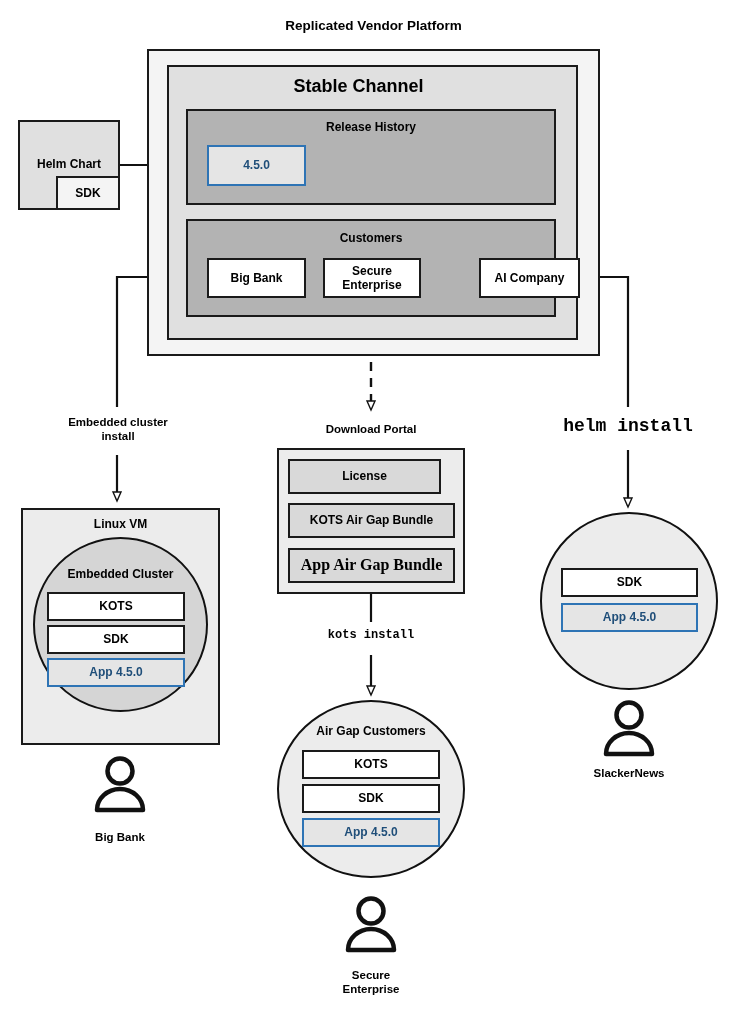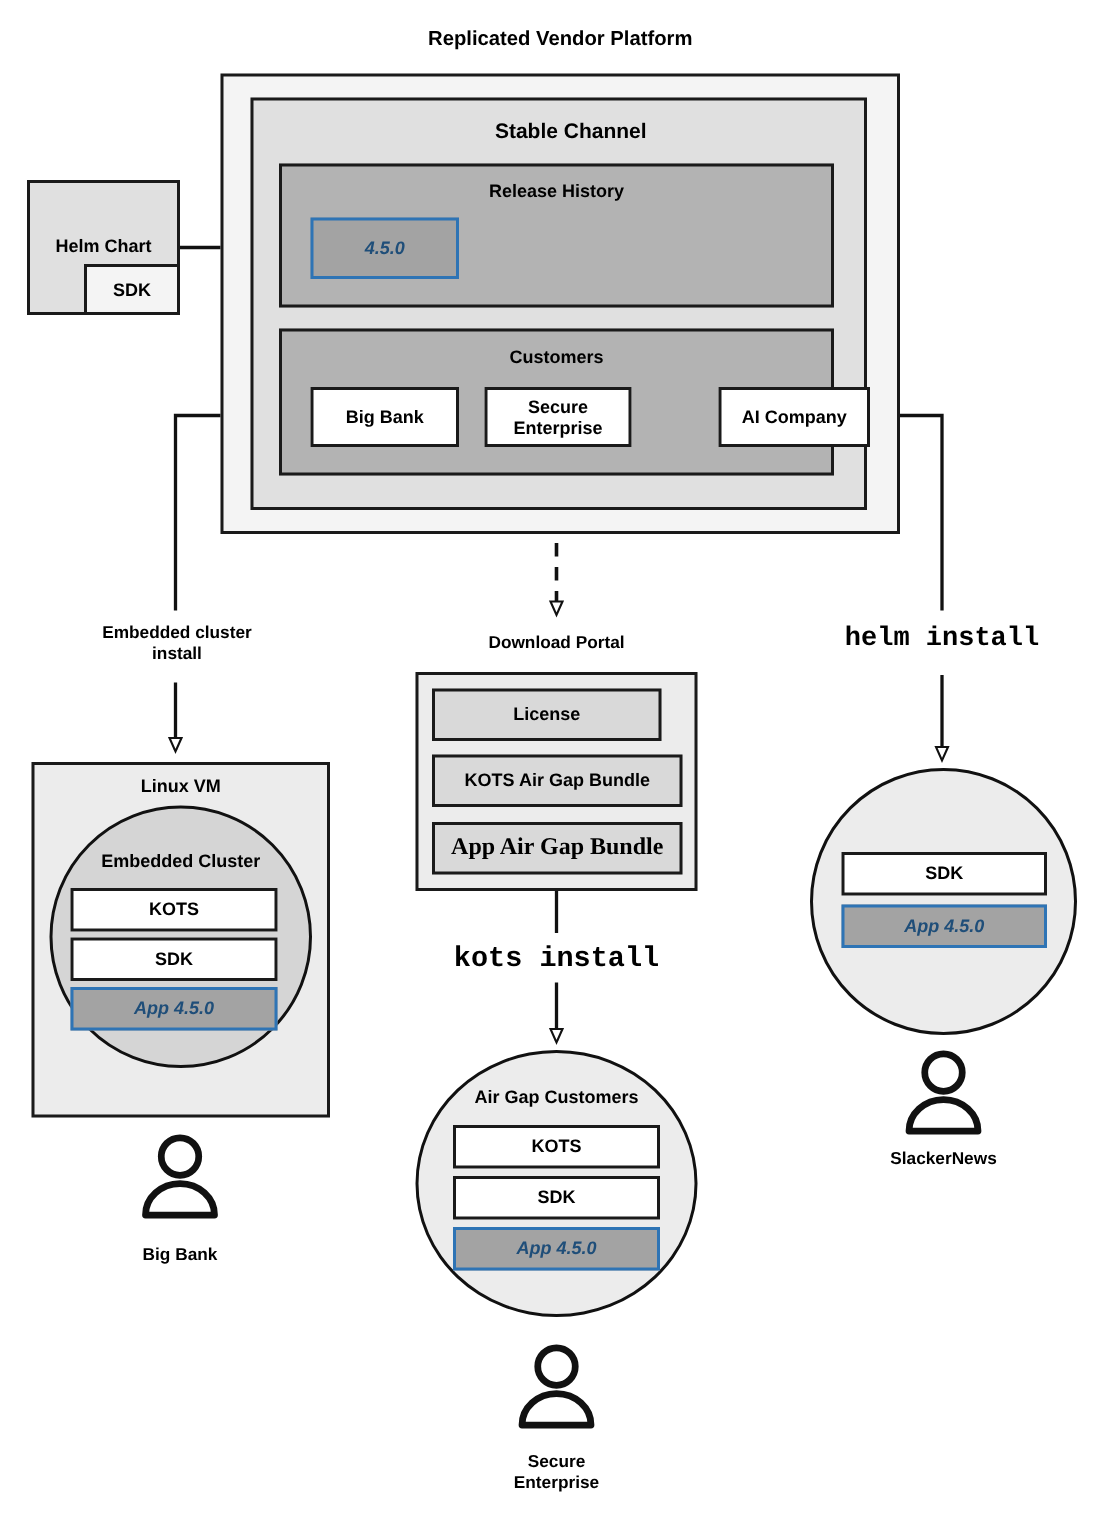--- a/index.html
+++ b/index.html
@@ -46,21 +46,21 @@
     font-weight: bold;
     line-height: 1.18;
   }
   .fill-f4 { background: #f4f4f4; }
   .fill-e0 { background: #e0e0e0; }
   .fill-d9 { background: #d9d9d9; }
   .fill-b3 { background: #b3b3b3; }
   .fill-ec { background: #ececec; }
   .fill-d5 { background: #d5d5d5; }
   .fill-fff { background: #ffffff; }
-  .fill-blue { background: #a3a3a3; border-color: #2e74b5; color: #1f4e79; font-style: italic; }
+  .fill-blue { background: #e5e5e5; border-color: #2e74b5; color: #1f4e79; }
   .circle {
     border-radius: 50%;
     border: 2.5px solid #111111;
     box-sizing: border-box;
   }
   .mono {
     font-family: "Liberation Mono", "DejaVu Sans Mono", monospace;
     font-weight: bold;
   }
   .caption {
@@ -101,21 +101,21 @@
 
     <path d="M371,594 L371,622" stroke="#111111" stroke-width="2.2" fill="none"></path>
     <path d="M371,655 L371,694" stroke="#111111" stroke-width="2.2" fill="none" marker-end="url(#arrowOpen)"></path>
   </svg>
 
   <div class="lbl" style="left:147px; top:16px; width:453px; height:20px; font-size:13.5px;">Replicated Vendor Platform</div>
 
   <div class="node boxed fill-f4" style="left:147px; top:49px; width:453px; height:307px;"></div>
 
   <div class="node boxed fill-e0" style="left:167px; top:65px; width:411px; height:275px;"></div>
-  <div class="lbl" style="left:175px; top:78px; width:411px; height:18px; font-size:14px;">Stable Channel</div>
+  <div class="lbl" style="left:153px; top:78px; width:411px; height:18px; font-size:18px;">Stable Channel</div>
 
   <div class="node boxed fill-b3" style="left:186px; top:109px; width:370px; height:96px;"></div>
   <div class="lbl" style="left:186px; top:118px; width:370px; height:18px; font-size:12px;">Release History</div>
 
   <div class="node boxed lbl fill-blue" style="left:207px; top:145px; width:99px; height:41px; font-size:12px;">4.5.0</div>
 
   <div class="node boxed fill-b3" style="left:186px; top:219px; width:370px; height:98px;"></div>
   <div class="lbl" style="left:186px; top:229px; width:370px; height:18px; font-size:12px;">Customers</div>
 
   <div class="node boxed lbl fill-fff" style="left:207px; top:258px; width:99px; height:40px; font-size:12px;">Big Bank</div>
@@ -123,21 +123,21 @@
 Enterprise</div>
   <div class="node boxed lbl fill-fff" style="left:437px; top:258px; width:101px; height:40px; font-size:12px;margin-left:42px;">AI Company</div>
 
   <div class="node boxed fill-e0" style="left:18px; top:120px; width:102px; height:90px;"></div>
   <div class="lbl" style="left:18px; top:155px; width:102px; height:18px; font-size:12px;">Helm Chart</div>
   <div class="node boxed lbl fill-f4" style="left:56px; top:176px; width:64px; height:34px; font-size:12px;">SDK</div>
 
   <div class="caption" style="left:47px; top:415px; width:142px; font-size:11.5px; white-space:pre-line;">Embedded cluster
 install</div>
 
-  <div class="caption mono" style="left:291px; top:628px; width:160px; font-size:19px;">kots install</div>
+  <div class="caption mono" style="left:291px; top:628px; width:160px; font-size:12px;">kots install</div>
 
   <div class="caption mono" style="left:548px; top:415px; width:160px; font-size:18px;">helm install</div>
 
   <div class="node boxed fill-ec" style="left:21px; top:508px; width:199px; height:237px;"></div>
   <div class="lbl" style="left:21px; top:515px; width:199px; height:18px; font-size:12px;">Linux VM</div>
 
   <div class="node circle fill-d5" style="left:33px; top:537px; width:175px; height:175px;"></div>
   <div class="lbl" style="left:33px; top:565px; width:175px; height:18px; font-size:12px;">Embedded Cluster</div>
 
   <div class="node boxed lbl fill-fff" style="left:47px; top:592px; width:138px; height:29px; font-size:12px;">KOTS</div>

